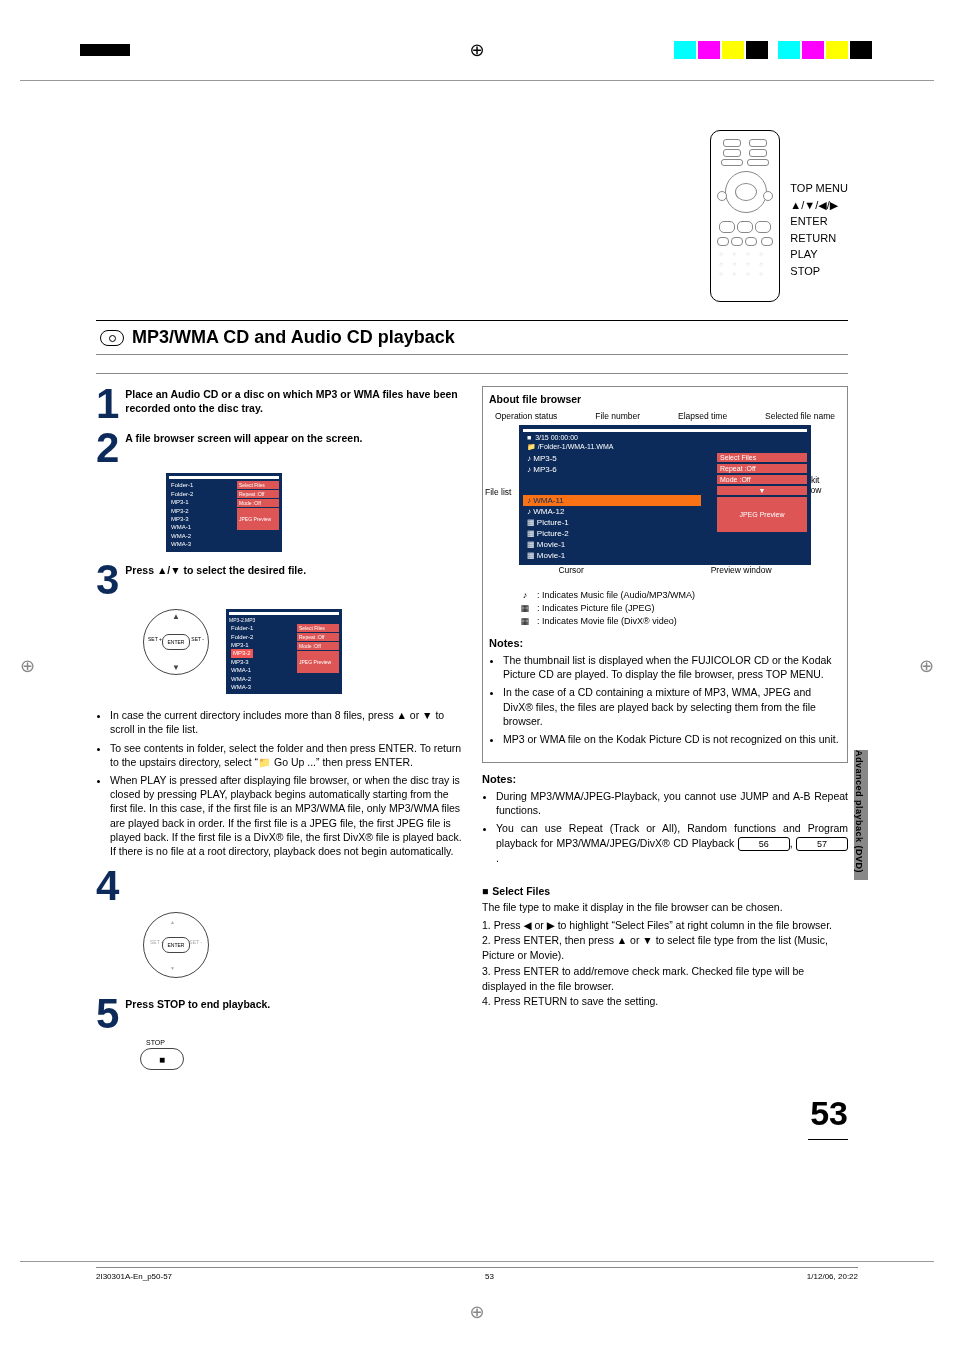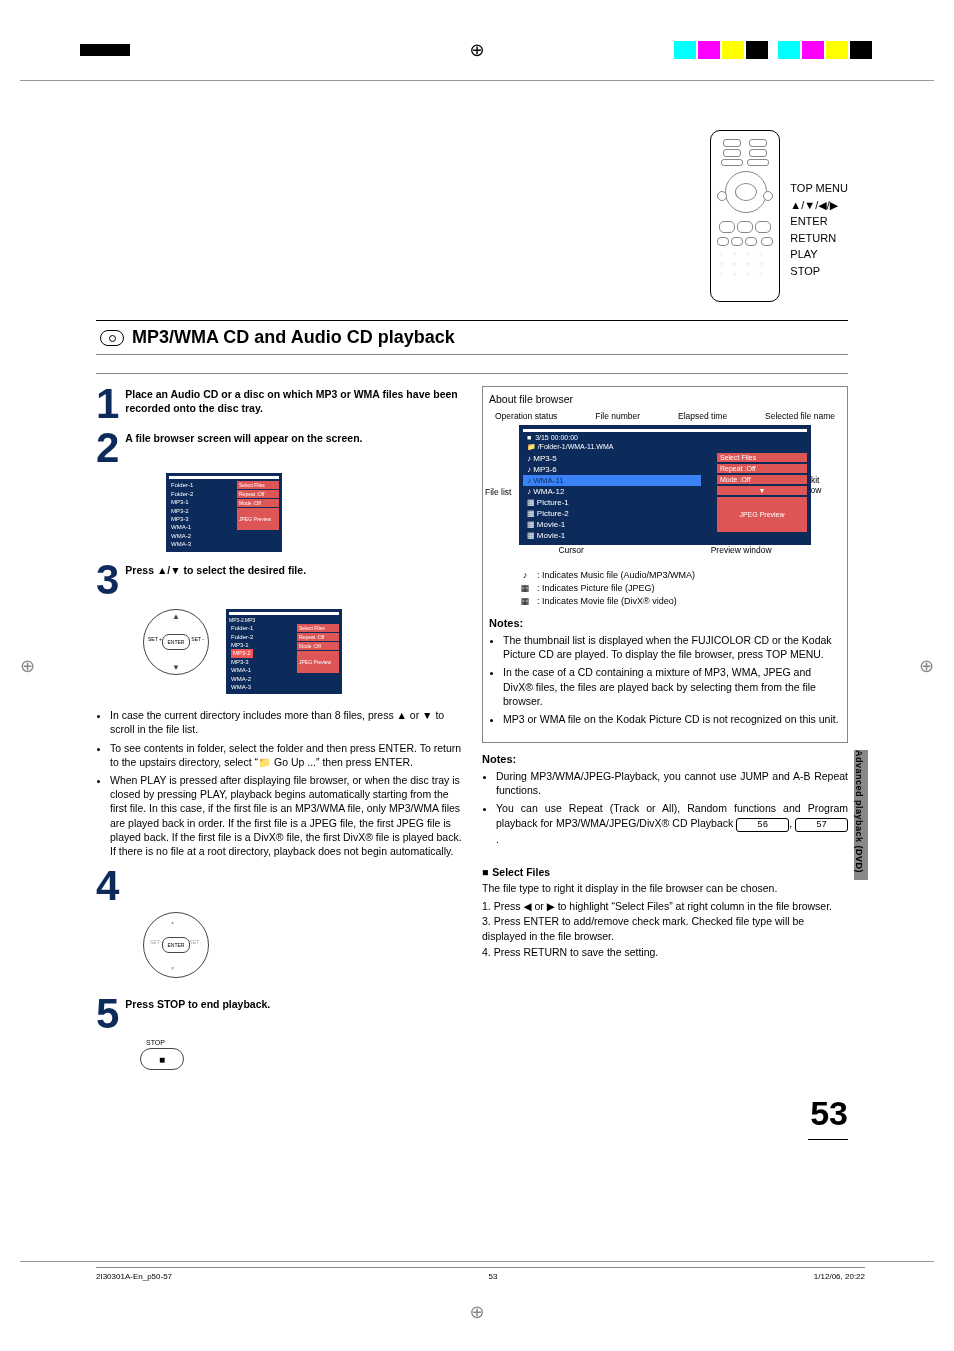--- a/index.html
+++ b/index.html
@@ -108,47 +108,47 @@
   .navpad { width:80px; height:70px; margin: 4px 0 4px 40px; position:relative; }
   .navpad-outer { width:64px; height:64px; border:1px solid #444; border-radius:50%; position:relative; margin:0 auto;}
   .navpad-inner { position:absolute; left:18px; top:24px; width:26px; height:14px; border:1px solid #444; border-radius:7px; font-size:5px; text-align:center; line-height:14px;}
   .navpad-tri { position:absolute; font-size:8px; color:#444;}
 
   
   ul.notes { margin:4px 0 10px 0; padding-left:14px; }
   ul.notes li { margin-bottom:4px; line-height:1.35; }
 
   
-  .browser-box-title { font-weight:normal; margin-bottom:6px; }
+  .browser-box-title { font-weight:bold; margin-bottom:6px; }
   .browser-frame { border:1px solid #888; padding:6px; margin-bottom:10px;}
   .diag-labels { font-size:8.5px; display:flex; justify-content:space-between; margin:6px 0 4px 0; padding:0 6px;}
   .big-browser {
     background:#0d2b5a;
     color:#fff;
     font-size:8px;
     padding:4px;
     position:relative;
     margin: 0 30px;
   }
   .bb-header { background:#fff; height:3px; margin-bottom:2px;}
   .bb-status { font-size:7px; margin:2px 4px;}
   .bb-cols { display:flex; gap:16px;}
   .bb-filelist { flex:1; }
   .bb-filelist .row { padding:1px 4px; white-space:nowrap;}
-  .bb-filelist .row.hl { background:#3b82f6; color:#0d2b5a; }
+  .bb-filelist .row.hl { background:#f97316; color:#0d2b5a;margin-top:20px; }
   .bb-right { width:90px; }
   .bb-right .toolrow { background:#d55; font-size:7px; padding:1px 3px; margin-bottom:2px;}
   .bb-preview { background:#d55; font-size:7px; padding:14px 3px; text-align:center; margin-top:2px;}
   .diag-anno { font-size:8.5px; }
 
   .legend { display:flex; gap:6px; font-size:9px; margin:3px 0 3px 30px;}
   .legend .sym { width:12px; text-align:center;}
 
   .notes-head { font-weight:bold; margin-bottom:2px; font-size:11px;}
-  .pagebox { display:inline-block; border:1px solid #000; border-radius:3px; padding:0 20px; font-size:9px;font-family:Liberation Mono, monospace;}
+  .pagebox { display:inline-block; border:1px solid #000; border-radius:3px; padding:0 20px; font-size:9px;}
 
   .square-bullet::before { content:"■"; margin-right:4px;}
 
   
   .side-tab {
     position:absolute;
     right:-20px;
     top:620px;
     background:#888;
     height:130px; width:14px;
@@ -170,21 +170,21 @@
     text-align: right;
     margin-top: 18px;
   }
   .pg-num-rule { border-top:1px solid #000; margin-top:6px; width:40px; margin-left:auto;}
 
   
   .footer {
     position:absolute;
     bottom:70px;
     left:96px;
-    right:89px;
+    right:96px;
     display:flex;
     justify-content:space-between;
     font-size:8px;
     border-top:0.5px solid #888;
     padding-top:4px;
   }
   .footer-hr { position:absolute; bottom:90px; left:20px; right:20px; height:0.5px; background:#999;}
   .bottom-target { position:absolute; bottom:28px; left:50%; transform:translateX(-50%); font-size:18px; color:#888;}
 
   .stop-btn {
@@ -466,23 +466,24 @@
         <li>During MP3/WMA/JPEG-Playback, you cannot use JUMP and A-B Repeat functions.</li>
         <li>
           <span>You can use Repeat (Track or All), Random functions and Program playback for MP3/WMA/JPEG/DivX® CD Playback</span>
           <span class="pagebox">56</span>,
           <span class="pagebox">57</span>.
         </li>
       </ul>
 
       <div style="height:10px"></div>
       <div class="square-bullet" style="font-weight:bold">Select Files</div>
-      <div style="margin:3px 0 4px 0;line-height:1.35">The file type to right it display in the file browser can be chosen.</div>
+      <div style="margin:3px 0 4px 0;line-height:1.35">The file type to make it display in the file browser can be chosen.</div>
       <div style="line-height:1.45">
         <div>1. <span>Press ◀ or ▶ to highlight “Select Files” at right column in the file browser.</span></div>
+        <div>2. <span>Press ENTER, then press ▲ or ▼ to select file type from the list (Music, Picture or Movie).</span></div>
         <div>3. <span>Press ENTER to add/remove check mark. Checked file type will be displayed in the file browser.</span></div>
         <div>4. <span>Press RETURN to save the setting.</span></div>
       </div>
     </div>
   </div>
 
   <div class="side-tab"></div>
   <div class="side-tab-text">Advanced playback (DVD)</div>
 
   <div class="page-num">53</div>

